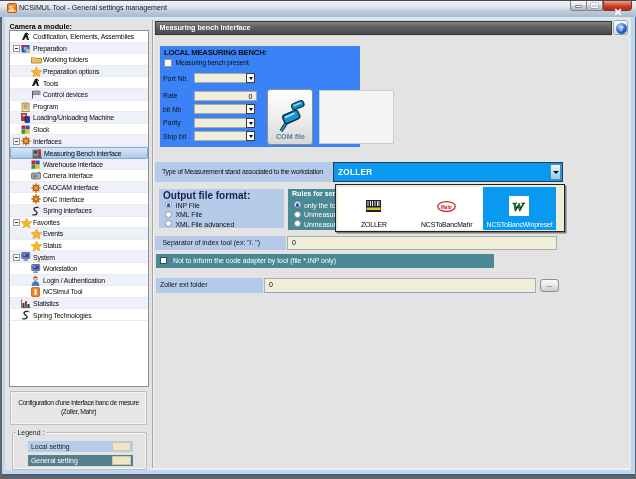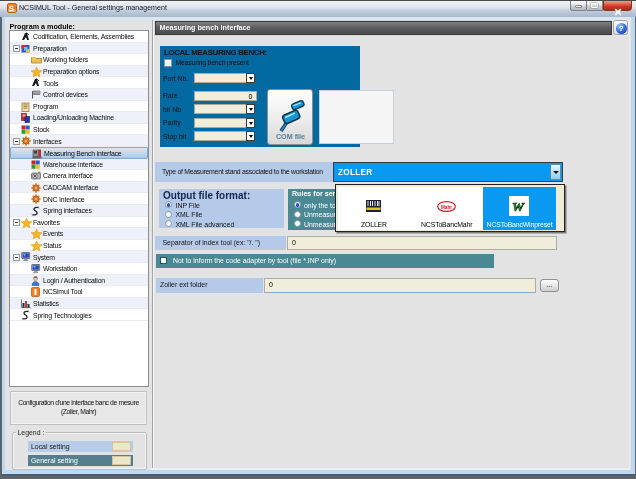--- a/index.html
+++ b/index.html
@@ -39,21 +39,21 @@
 #leggen{top:22px;background:#54808d;color:#fff;}
 .legsw{position:absolute;right:1.5px;top:1px;width:19px;height:9.5px;background:#eee6c8;border:0.5px solid #cfc6a2;}
 
 #divider{position:absolute;left:152px;top:20px;width:1.3px;height:450px;background:#a2a6aa;}
 #divider2{position:absolute;left:153.3px;top:20px;width:1px;height:450px;background:#f4f4f4;}
 
 #hdrbar{position:absolute;left:155px;top:21px;width:457px;height:13.5px;background:linear-gradient(#828282,#5e5e5e 45%,#4b4b4b);border:1px solid #3a3a3a;box-shadow:0 0 0 1px #d6d6d6;color:#fff;font-size:7.2px;font-weight:bold;line-height:12.5px;padding-left:3.5px;}
 #helpbtn{position:absolute;left:613px;top:20px;width:14.5px;height:14.5px;border:1px solid #9aa2ac;border-radius:2.5px;background:linear-gradient(#fdfdfd,#dcdcdc);box-shadow:0 0 0 1px #e8e8e8;}
 #helpbtn b{position:absolute;left:1.7px;top:1.7px;width:11px;height:11px;border-radius:50%;background:radial-gradient(circle at 35% 30%,#7fb2f5 15%,#2a62d8 55%,#123a9e);color:#fff;font-size:8px;font-weight:bold;text-align:center;line-height:11px;}
 
-#bluepanel{position:absolute;left:160px;top:45.5px;width:200px;height:101.5px;background:#0369a1;}
+#bluepanel{position:absolute;left:160px;top:45.5px;width:200px;height:101.5px;background:#3b82f6;}
 #lmb{position:absolute;left:4px;top:2px;font-size:7.8px;font-weight:bold;color:#0a1018;letter-spacing:-0.28px;}
 .cb{position:absolute;width:7.5px;height:7.5px;background:#fff;border:1px solid #8a96a4;}
 #mbp{left:4px;top:13.5px;}
 #mbplbl{position:absolute;left:15.5px;top:13.8px;font-size:6.9px;color:#111;letter-spacing:-0.2px;}
 .flabel{position:absolute;left:3px;font-size:6.9px;color:#111;}
 .finput{position:absolute;left:34px;width:52px;height:10px;background:#f0edda;border:1px solid #a9aa9b;border-right:none;}
 .dbtn{position:absolute;left:86px;width:9px;height:10px;background:#fff;border:1px solid #3c3c3c;}
 .dbtn i{position:absolute;left:1.6px;top:3px;width:0;height:0;border-left:2.6px solid transparent;border-right:2.6px solid transparent;border-top:3.2px solid #000;}
 #rateinput{position:absolute;left:34px;top:45px;width:62.5px;height:10px;background:#f0edda;border:1px solid #a9aa9b;font-size:7px;text-align:right;padding:1.2px 3px 0 0;color:#000;}
 #combtn{position:absolute;left:266.5px;top:89px;width:46px;height:55.5px;border-radius:3px;border:1px solid #8e8e8e;background:linear-gradient(#fefefe,#ececec 55%,#d8d8d8);}
@@ -106,21 +106,21 @@
     <i></i>
   </div>
 <div class="wbtn" id="bmax">
     <i></i>
   </div>
 <div class="wbtn" id="bclose">
     <i><svg width="8" height="8" viewBox="0 0 8 8">
         <path d="M1.2 1.2 L6.8 6.8 M6.8 1.2 L1.2 6.8" stroke="#fff" stroke-width="1.7"></path>
       </svg></i>
   </div>
-<div id="selmod">Program a module:</div>
+<div id="selmod">Camera a module:</div>
 <div id="listbox">
 <div class="trow" style="top:0.0px">
       <span class="ticon" style="left:11px">
         <svg width="9" height="9" viewBox="0 0 9 9">
           <path d="M1 8 L4 1 L6 1 L8 8 L6 8 L5 5 L3 8 Z" fill="#1a1a1a"></path>
           <path d="M5.5 0.5 L8 3" stroke="#333" stroke-width="1"></path>
         </svg>
       </span>
       <span class="ttext" style="left:23.5px">Codification, Elements, Assemblies</span>
     </div>

